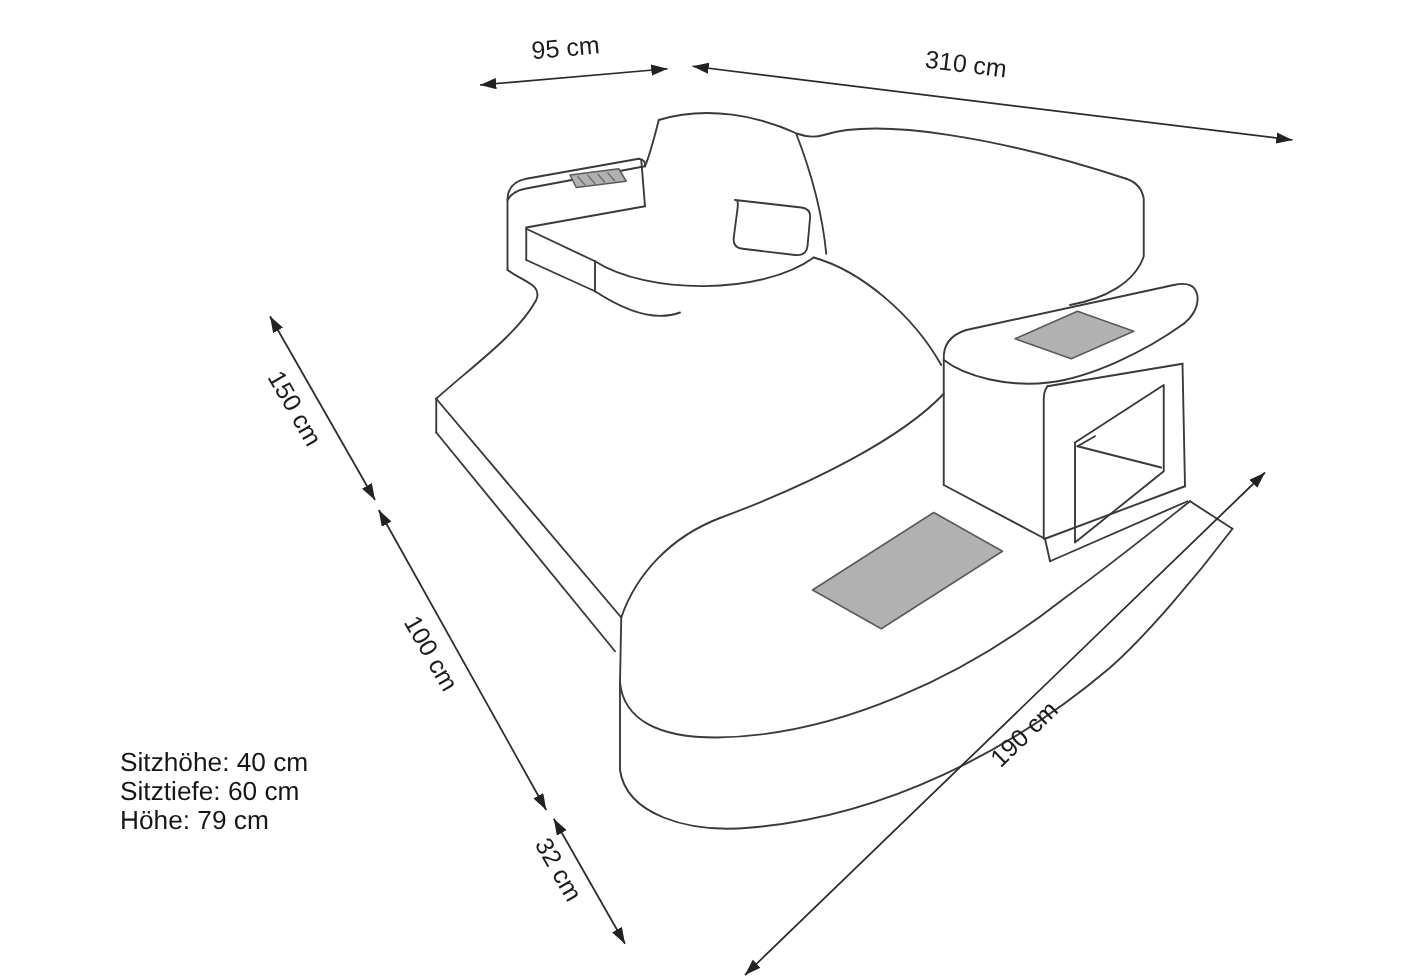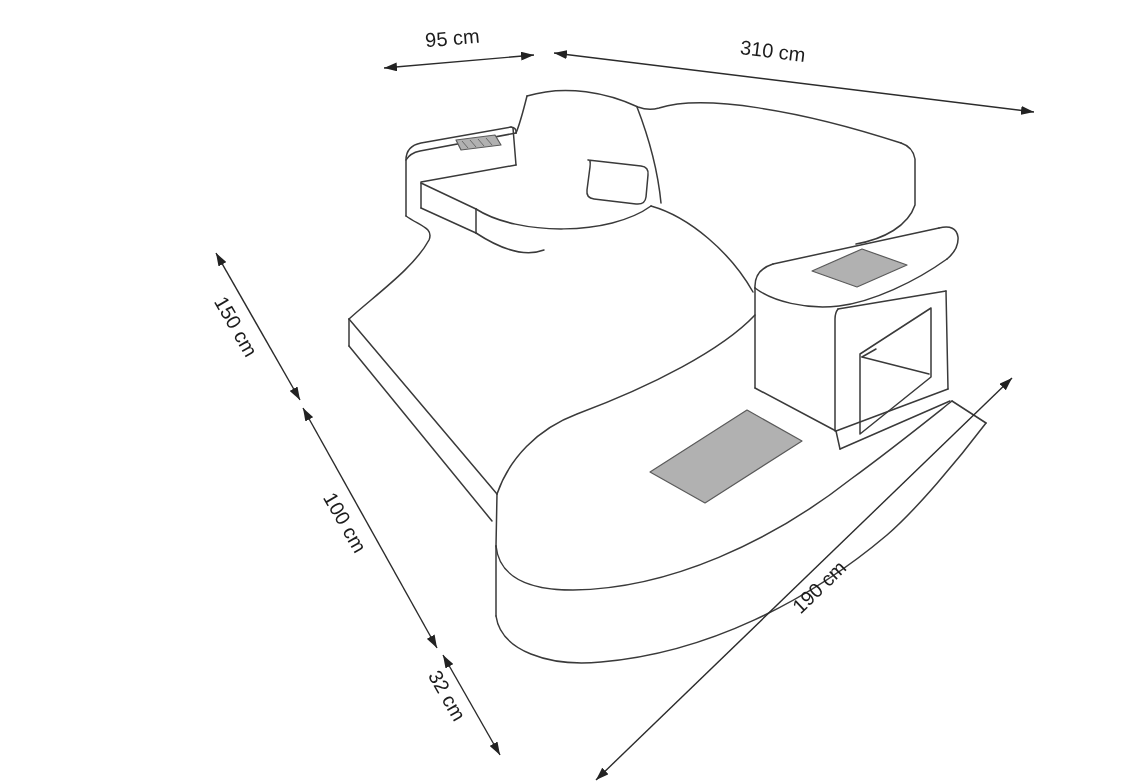--- a/index.html
+++ b/index.html
@@ -150,14 +150,19 @@
       <text class="dim-label" transform="translate(339,526) rotate(60)" text-anchor="middle">100 cm</text>
 
       <line class="dim-line" x1="443" y1="655" x2="500" y2="755" marker-start="url(#arr)" marker-end="url(#arr)"></line>
       <text class="dim-label" transform="translate(441,699) rotate(60)" text-anchor="middle">32 cm</text>
 
       <line class="dim-line" x1="596" y1="780" x2="1012" y2="378" marker-start="url(#arr)" marker-end="url(#arr)"></line>
       <text class="dim-label" transform="translate(824,592) rotate(-44)" text-anchor="middle">190 cm</text>
     </g>
   </svg>
 
+  <div class="specs">
+    <div>Sitzhöhe: 40 cm</div>
+    <div>Sitztiefe: 60 cm</div>
+    <div>Höhe: 79 cm</div>
+  </div>
 
 </div>
 
 </body></html>

